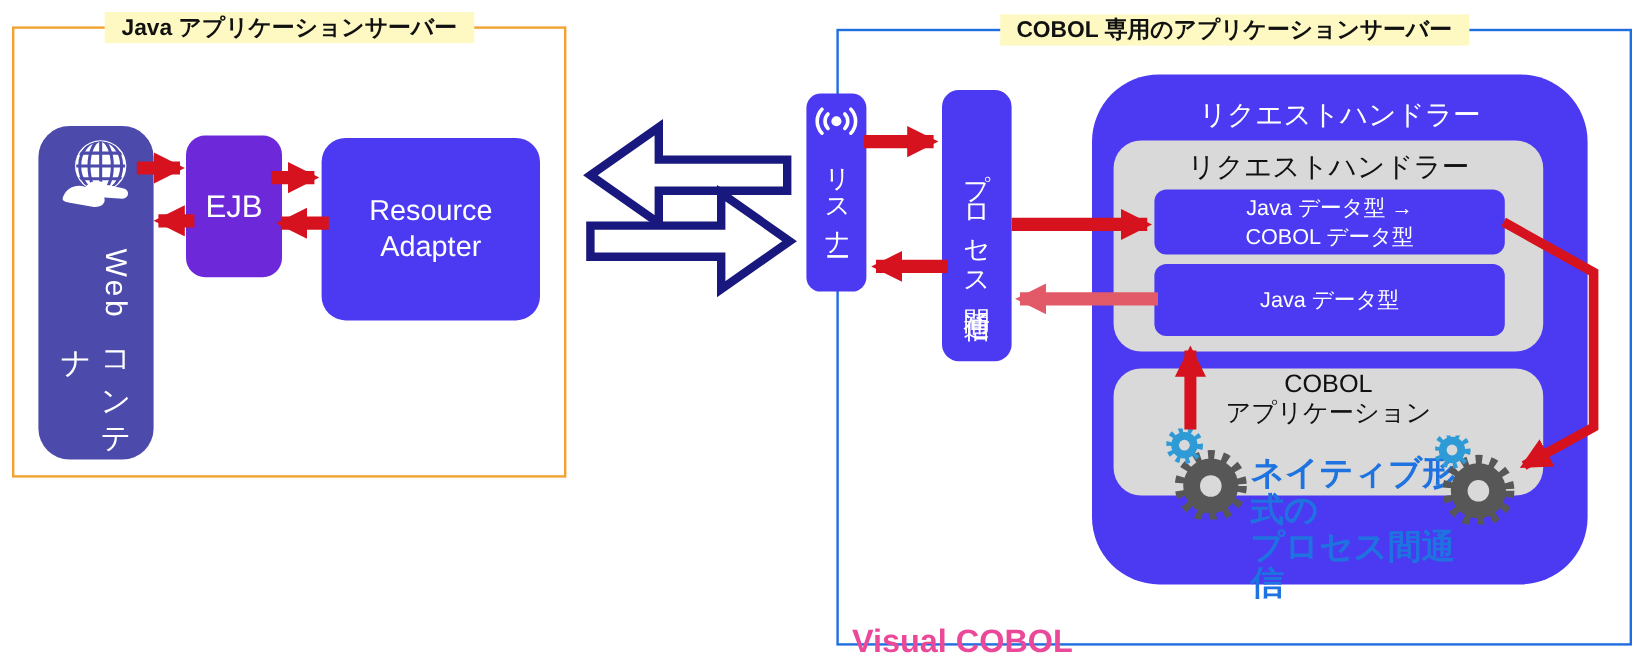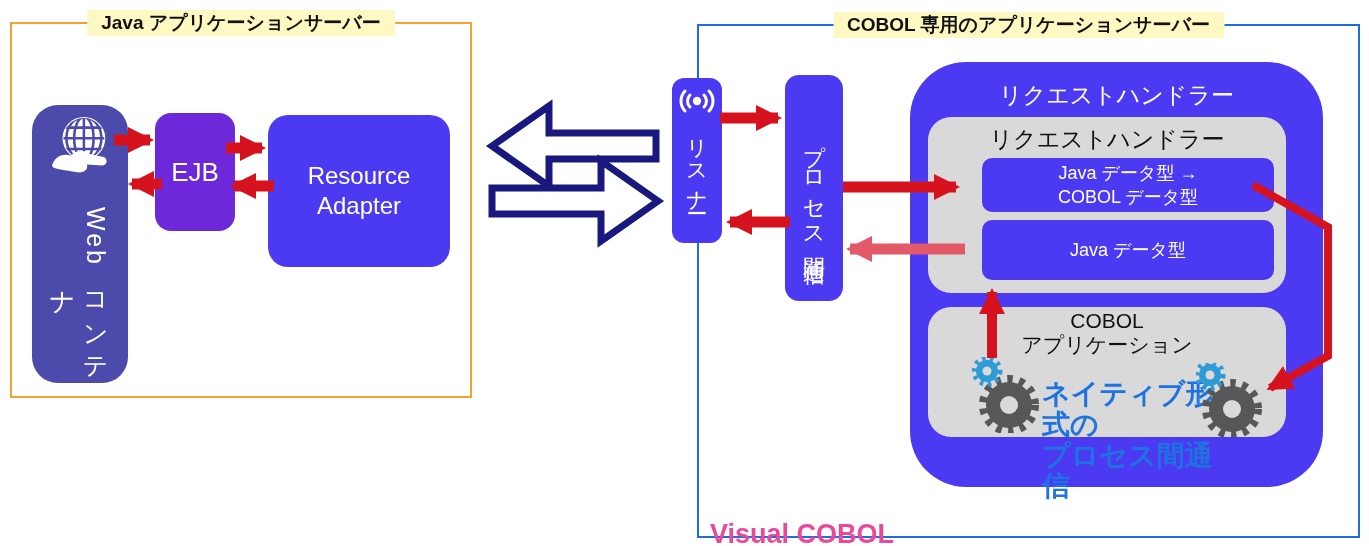--- a/index.html
+++ b/index.html
@@ -29,26 +29,26 @@
   .lisbox{left:672px;top:78px;width:50px;height:165px;border-radius:12px;
     flex-direction:column;justify-content:flex-start;z-index:3;}
   .ipcbox{left:785px;top:75px;width:58px;height:226px;border-radius:14px;font-size:22px;z-index:3;}
 
   .container-purple{left:910px;top:62px;width:413px;height:425px;border-radius:56px;
     position:absolute;background:#4B3AF2;z-index:2;}
   .svc-title{position:absolute;top:18px;left:0;width:100%;text-align:center;
     color:#fff;font-size:23px;}
   .graybox{position:absolute;background:#D9D9D9;left:18px;width:358px;z-index:2;border-radius:23px;}
   .gray1{top:55px;height:176px;}
-  .gray2{top:245px;height:130px;}
+  .gray2{top:245px;height:106px;}
   .rh-title{position:absolute;top:7px;left:0;width:100%;text-align:center;
     color:#111;font-size:23px;}
   .convbox{position:absolute;left:34px;width:292px;border-radius:10px;background:#4B3AF2;
     color:#fff;display:flex;flex-direction:column;align-items:center;justify-content:center;
-    font-size:18px;line-height:1.35;margin-left:20px;}
+    font-size:18px;line-height:1.35;}
   .conv1{top:41px;height:54px;}
   .conv2{top:103px;height:60px;}
   .app-title{position:absolute;top:2px;left:0;width:100%;text-align:center;color:#111;
     font-size:21px;line-height:1.12;}
   .native-label{position:absolute;left:114px;top:72px;width:176px;color:#1E73E0;
     font-weight:bold;font-size:28px;line-height:1.1;text-align:left;}
   .gearpair{position:absolute;z-index:2;}
   .gp-left{left:44px;top:50px;}
   .gp-right{left:268px;top:56px;}
 

